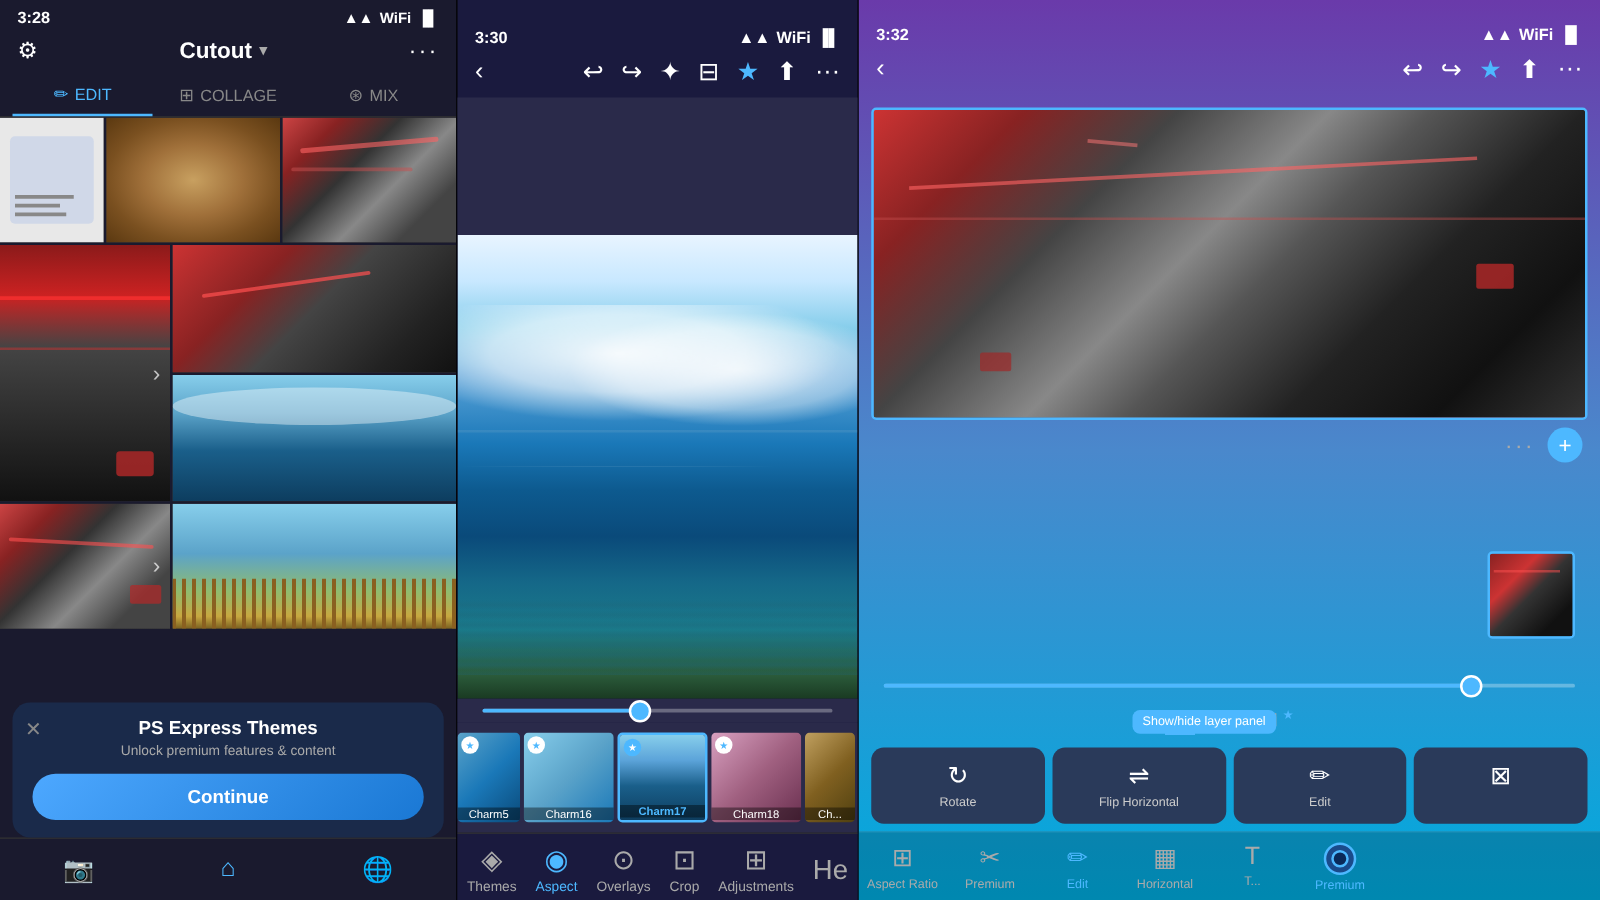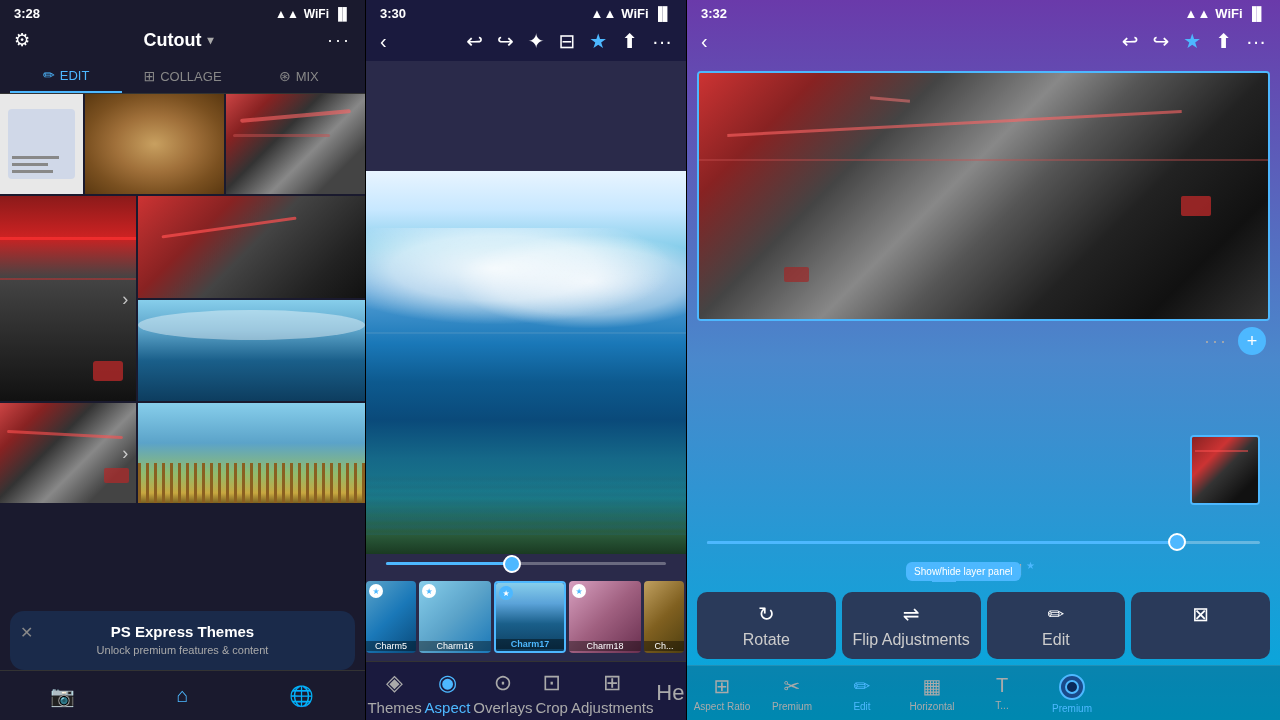--- a/index.html
+++ b/index.html
@@ -175,21 +175,21 @@
     .panel2 {
       width: 320px;
       height: 720px;
       background: #1a1a3e;
       display: flex;
       flex-direction: column;
       position: relative;
     }
     .p2-status {
       display: flex; justify-content: space-between; align-items: center;
-      padding: 6px 14px 4px; color: #fff; font-size: 13px; font-weight: 600;
+      padding: 22px 14px 4px; color: #fff; font-size: 13px; font-weight: 600;
     }
     .p2-toolbar {
       display: flex; justify-content: space-between; align-items: center;
       padding: 4px 14px 8px;
     }
     .tb-icon { color: #fff; font-size: 20px; cursor: pointer; }
     .tb-icon.star { color: #4db8ff; }
     .tb-icons-group { display: flex; gap: 14px; align-items: center; }
 
     .p2-canvas {
@@ -282,35 +282,35 @@
       align-items: center;
       padding: 8px 0 4px;
       background: #1a1a3e;
       border-top: 1px solid #333;
     }
     .tool-item {
       display: flex; flex-direction: column; align-items: center; gap: 3px;
       cursor: pointer;
     }
     .tool-icon { font-size: 22px; color: #aaa; }
-    .tool-label { font-size: 15px; color: #aaa; }
+    .tool-label { font-size: 11px; color: #aaa; }
 
     
     .panel3 {
       flex: 1;
       height: 720px;
       background: linear-gradient(180deg, #6a3aaa 0%, #4a88cc 50%, #00aadd 100%);
       display: flex;
       flex-direction: column;
       position: relative;
       overflow: hidden;
     }
     .p3-status {
       display: flex; justify-content: space-between; align-items: center;
-      padding: 6px 14px 4px; color: #fff; font-size: 13px; font-weight: 600;
+      padding: 20px 14px 4px; color: #fff; font-size: 13px; font-weight: 600;
     }
     .p3-toolbar {
       display: flex; justify-content: space-between; align-items: center;
       padding: 4px 14px 8px;
     }
     .p3-main {
       flex: 1;
       position: relative;
       padding: 10px;
       overflow: hidden;
@@ -372,21 +372,21 @@
     }
     .action-btn {
       background: #2a3a5a;
       border-radius: 10px;
       padding: 10px 6px;
       display: flex; flex-direction: column; align-items: center; gap: 4px;
       cursor: pointer;
       position: relative;
     }
     .action-btn-icon { font-size: 20px; color: #fff; }
-    .action-btn-label { font-size: 16px; color: #ccc; text-align: left; line-height: 1.2; }
+    .action-btn-label { font-size: 10px; color: #ccc; text-align: left; line-height: 1.2; }
 
     
     .tooltip {
       position: absolute;
       top: -30px;
       right: -40px;
       background: #4db8ff;
       color: #fff;
       font-size: 10px;
       padding: 4px 8px;
@@ -528,20 +528,21 @@
           <div style="position:absolute; bottom:0; left:0; right:0; height:40%; background: repeating-linear-gradient(90deg, #8a6020 0px, #8a6020 3px, transparent 3px, transparent 8px);"></div>
         </div>
       </div>
     </div>
   </div>
 
   <div class="premium-banner">
     <span class="close-btn">✕</span>
     <div class="premium-title">PS Express Themes</div>
     <div class="premium-sub">Unlock premium features &amp; content</div>
+    <button class="continue-btn">Continue</button>
   </div>
 
   <div class="bottom-nav">
     <span class="nav-icon">📷</span>
     <span class="nav-icon active">⌂</span>
     <span class="nav-icon">🌐</span>
   </div>
 </div>
 
 <div class="panel-sep"></div>
@@ -723,21 +724,21 @@
     </div>
   </div>
 
   <div class="action-grid">
     <div class="action-btn">
       <span class="action-btn-icon">↻</span>
       <span class="action-btn-label">Rotate</span>
     </div>
     <div class="action-btn" style="position:relative;">
       <span class="action-btn-icon">⇌</span>
-      <span class="action-btn-label">Flip Adjustments</span>
+      <span class="action-btn-label">Flip Horizontal</span>
       <div class="tooltip">Show/hide layer panel</div>
     </div>
     <div class="action-btn">
       <span class="action-btn-icon">✏</span>
       <span class="action-btn-label">Edit</span>
     </div>
     <div class="action-btn">
       <span class="action-btn-icon">⊠</span>
       <span class="action-btn-label"></span>
     </div>

